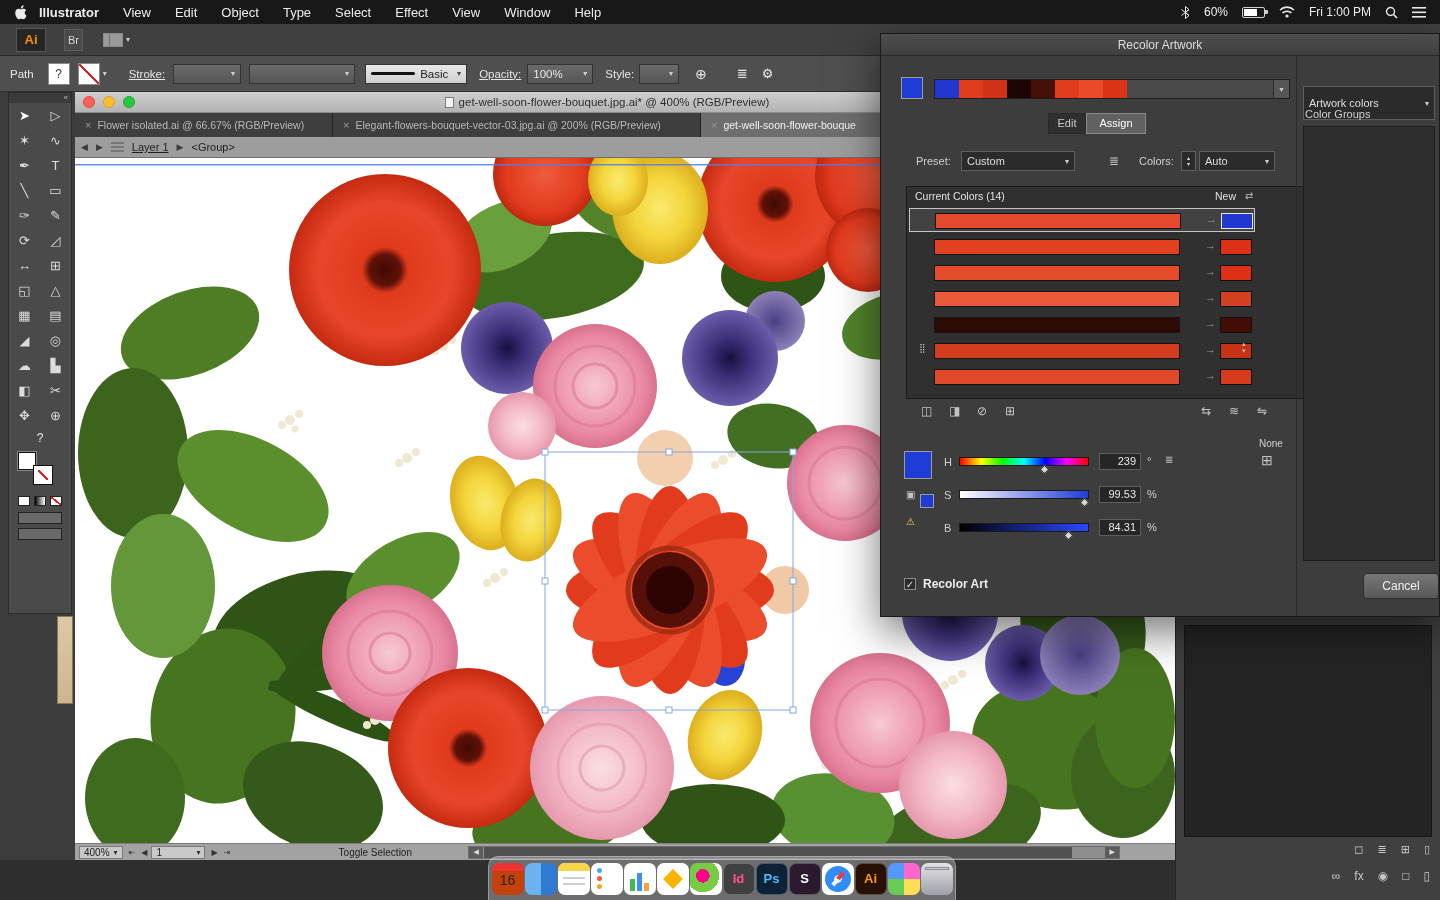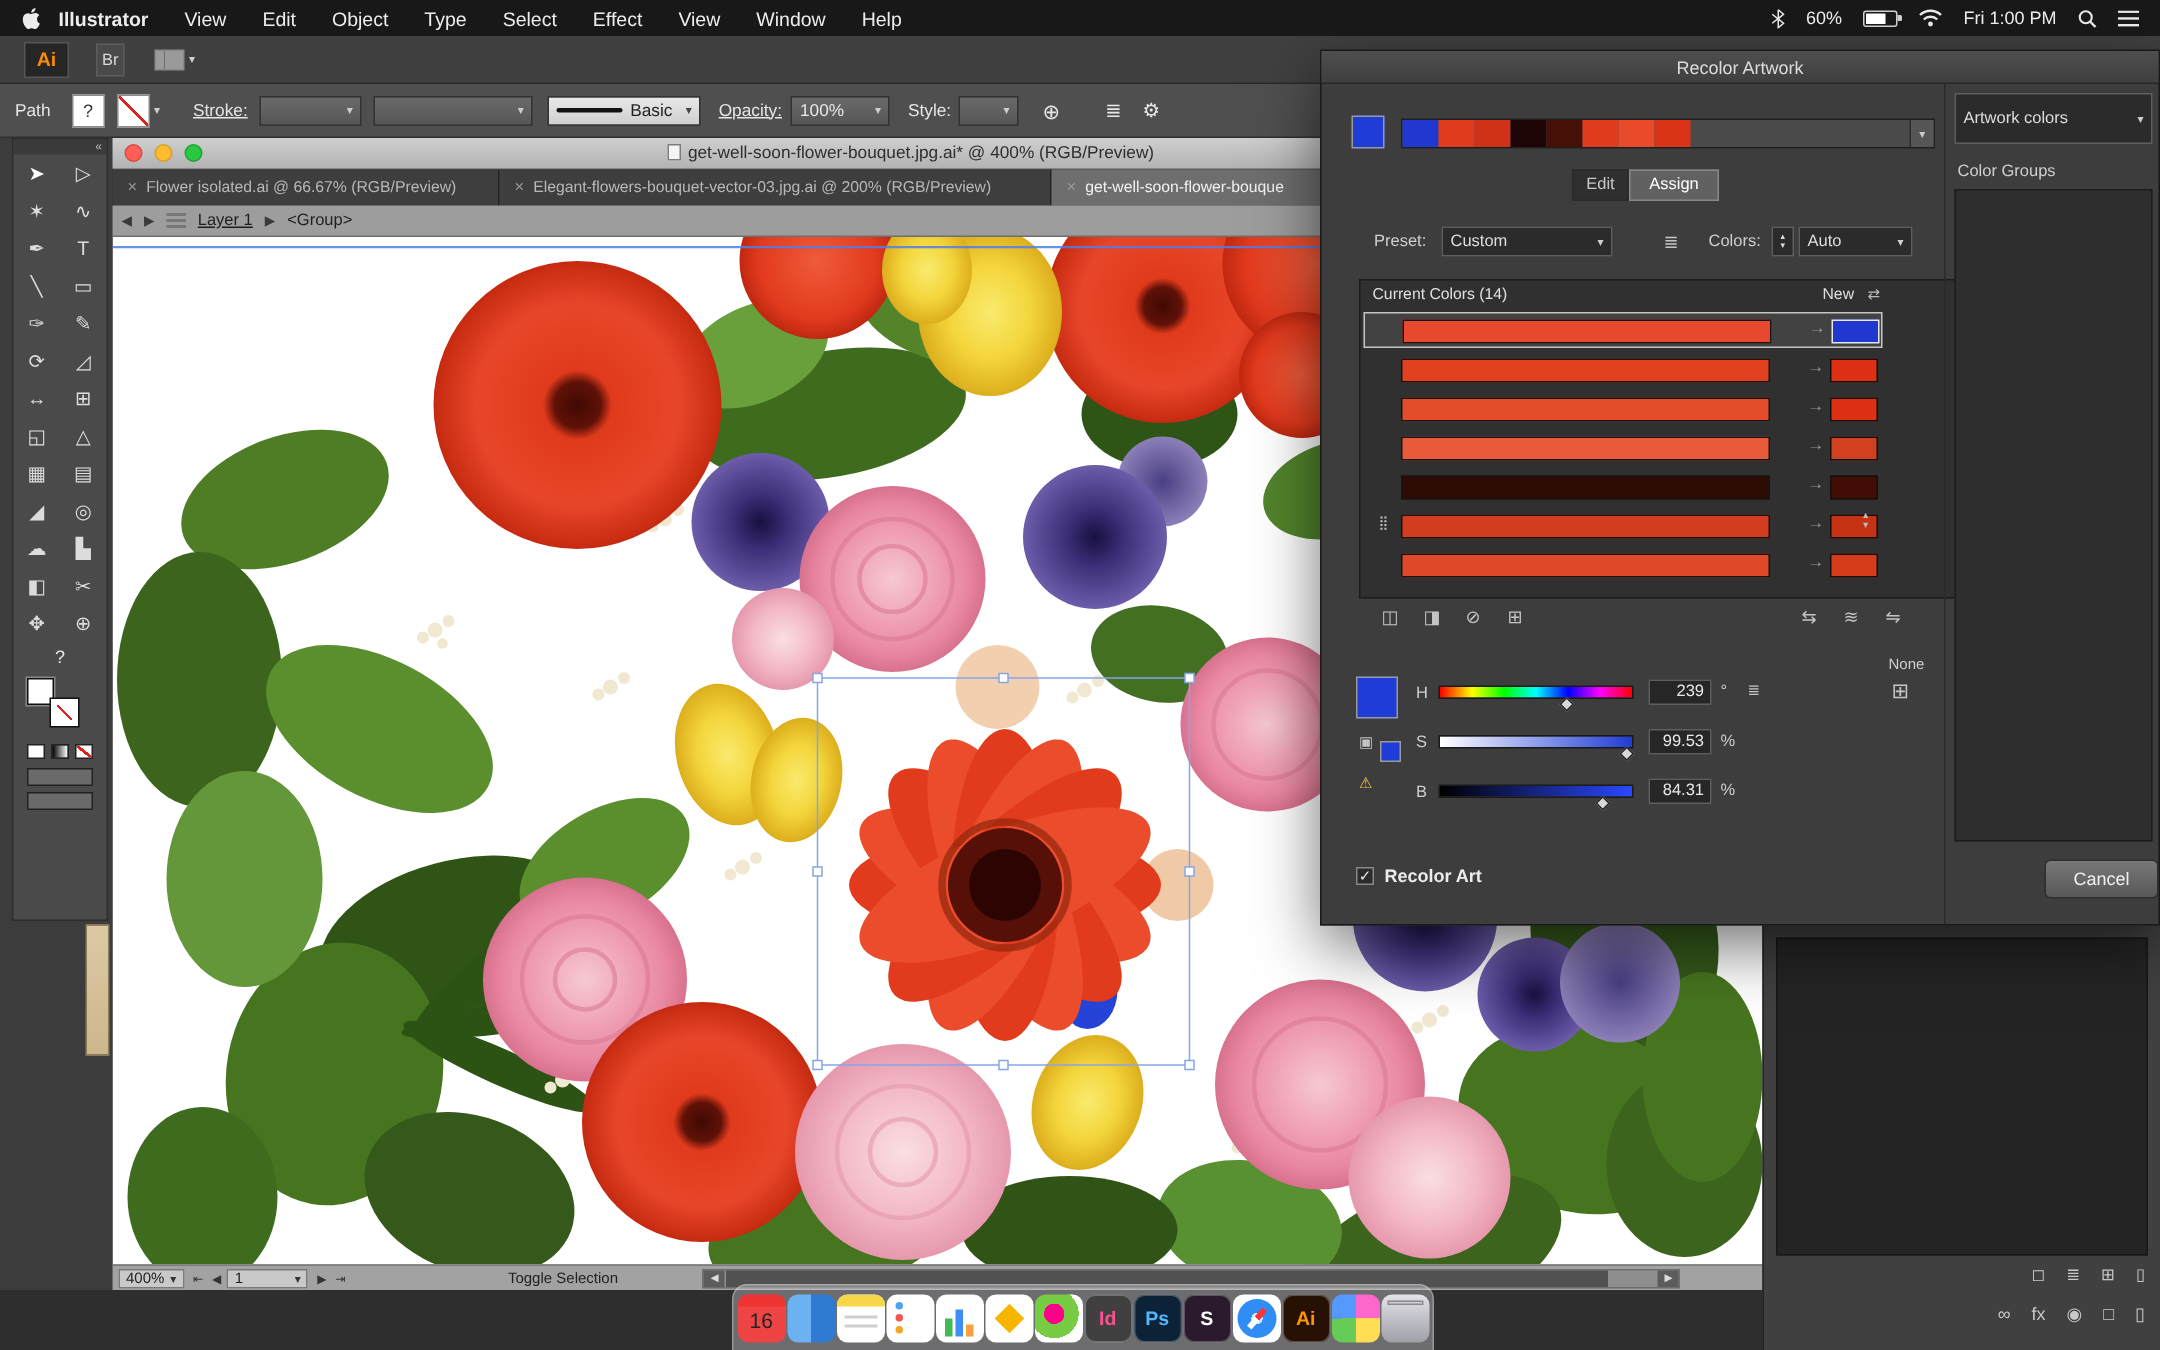--- a/index.html
+++ b/index.html
@@ -131,21 +131,21 @@
   #side-list { position:absolute; left:6px; top:70px; width:132px; height:435px; background:#2e2e2e; border:1px solid #1c1c1c; }
 
   
   #rpanel { left:1175px; top:617px; width:265px; height:283px; background:#404040; border-left:1px solid #262626; z-index:8; }
   #rpanel .inner { position:absolute; left:8px; top:8px; width:248px; height:212px; background:#242424; border:1px solid #171717; }
   .pfoot { position:absolute; right:10px; display:flex; gap:14px; color:#c8c8c8; font-size:11px; }
 
   
   #dock { left:488px; top:856px; width:468px; height:44px; background:rgba(225,225,232,.35); border:1px solid rgba(255,255,255,.3); border-bottom:none; border-radius:10px 10px 0 0; display:flex; align-items:center; justify-content:center; gap:1px; z-index:60; }
   .dkic { width:32px; height:32px; border-radius:7px; position:relative; overflow:hidden; flex:none; }
-  .dk-cal { background:#ef4444;padding-left:12px; }
+  .dk-cal { background:#c2410c;padding-left:12px; }
   .dk-cal .top { position:absolute; left:0; top:0; right:0; height:8px; background:#e33; }
   .dk-cal .day { position:absolute; left:0; right:0; top:9px; text-align:center; font-size:14px; color:#222; }
   .dk-finder { background:linear-gradient(to right,#6db2f0 50%,#2f7ad2 50%); }
   .dk-notes { background:#fff; } .dk-notes .top{position:absolute;left:0;top:0;right:0;height:8px;background:#f7d64a;}
   .dk-notes .l1,.dk-notes .l2{position:absolute;left:5px;right:5px;height:2px;background:#cfcfcf;} .dk-notes .l1{top:14px}.dk-notes .l2{top:20px}
   .dk-rem { background:#fff; } .dk-rem i{position:absolute;left:6px;width:5px;height:5px;border-radius:50%;}
   .dk-rem i:nth-child(1){top:5px;background:#4aa3f5}.dk-rem i:nth-child(2){top:13px;background:#f5554a}.dk-rem i:nth-child(3){top:21px;background:#f5a623}
   .dk-num { background:#fff; } .dk-num i{position:absolute;bottom:4px;width:5px;}
   .dk-num i:nth-child(1){left:6px;height:12px;background:#41b954}.dk-num i:nth-child(2){left:13px;height:18px;background:#3f8ef7}.dk-num i:nth-child(3){left:20px;height:8px;background:#f7a03f}
   .dk-sketch { background:#fff; } .dk-sketch i{position:absolute;left:9px;top:9px;width:14px;height:14px;background:#f7b500;transform:rotate(45deg);}
@@ -663,21 +663,21 @@
     <span class="abs dlbl" style="left:378px;top:404px;font-size:10px">None</span>
     <span class="abs hicon" style="left:380px;top:418px;font-size:14px">⊞</span>
 
     <div id="recolor-chk">
       <span class="box">✓</span>
       <span class="txt">Recolor Art</span>
     </div>
     <div id="cancel-btn">Cancel</div>
 
     <div id="dlg-side">
-      <div class="ddown" style="position:absolute;left:6px;top:6px;width:132px;height:34px">
+      <div class="ddown" style="position:absolute;left:6px;top:30px;width:132px;height:34px">
         <span>Artwork colors</span>
         <span class="chev">▾</span>
       </div>
       <span class="dlbl" style="position:absolute;left:8px;top:52px">Color Groups</span>
       <div id="side-list"></div>
     </div>
   </div>
 
   <div id="dock" class="abs">
     <div class="dkic dk-cal">

